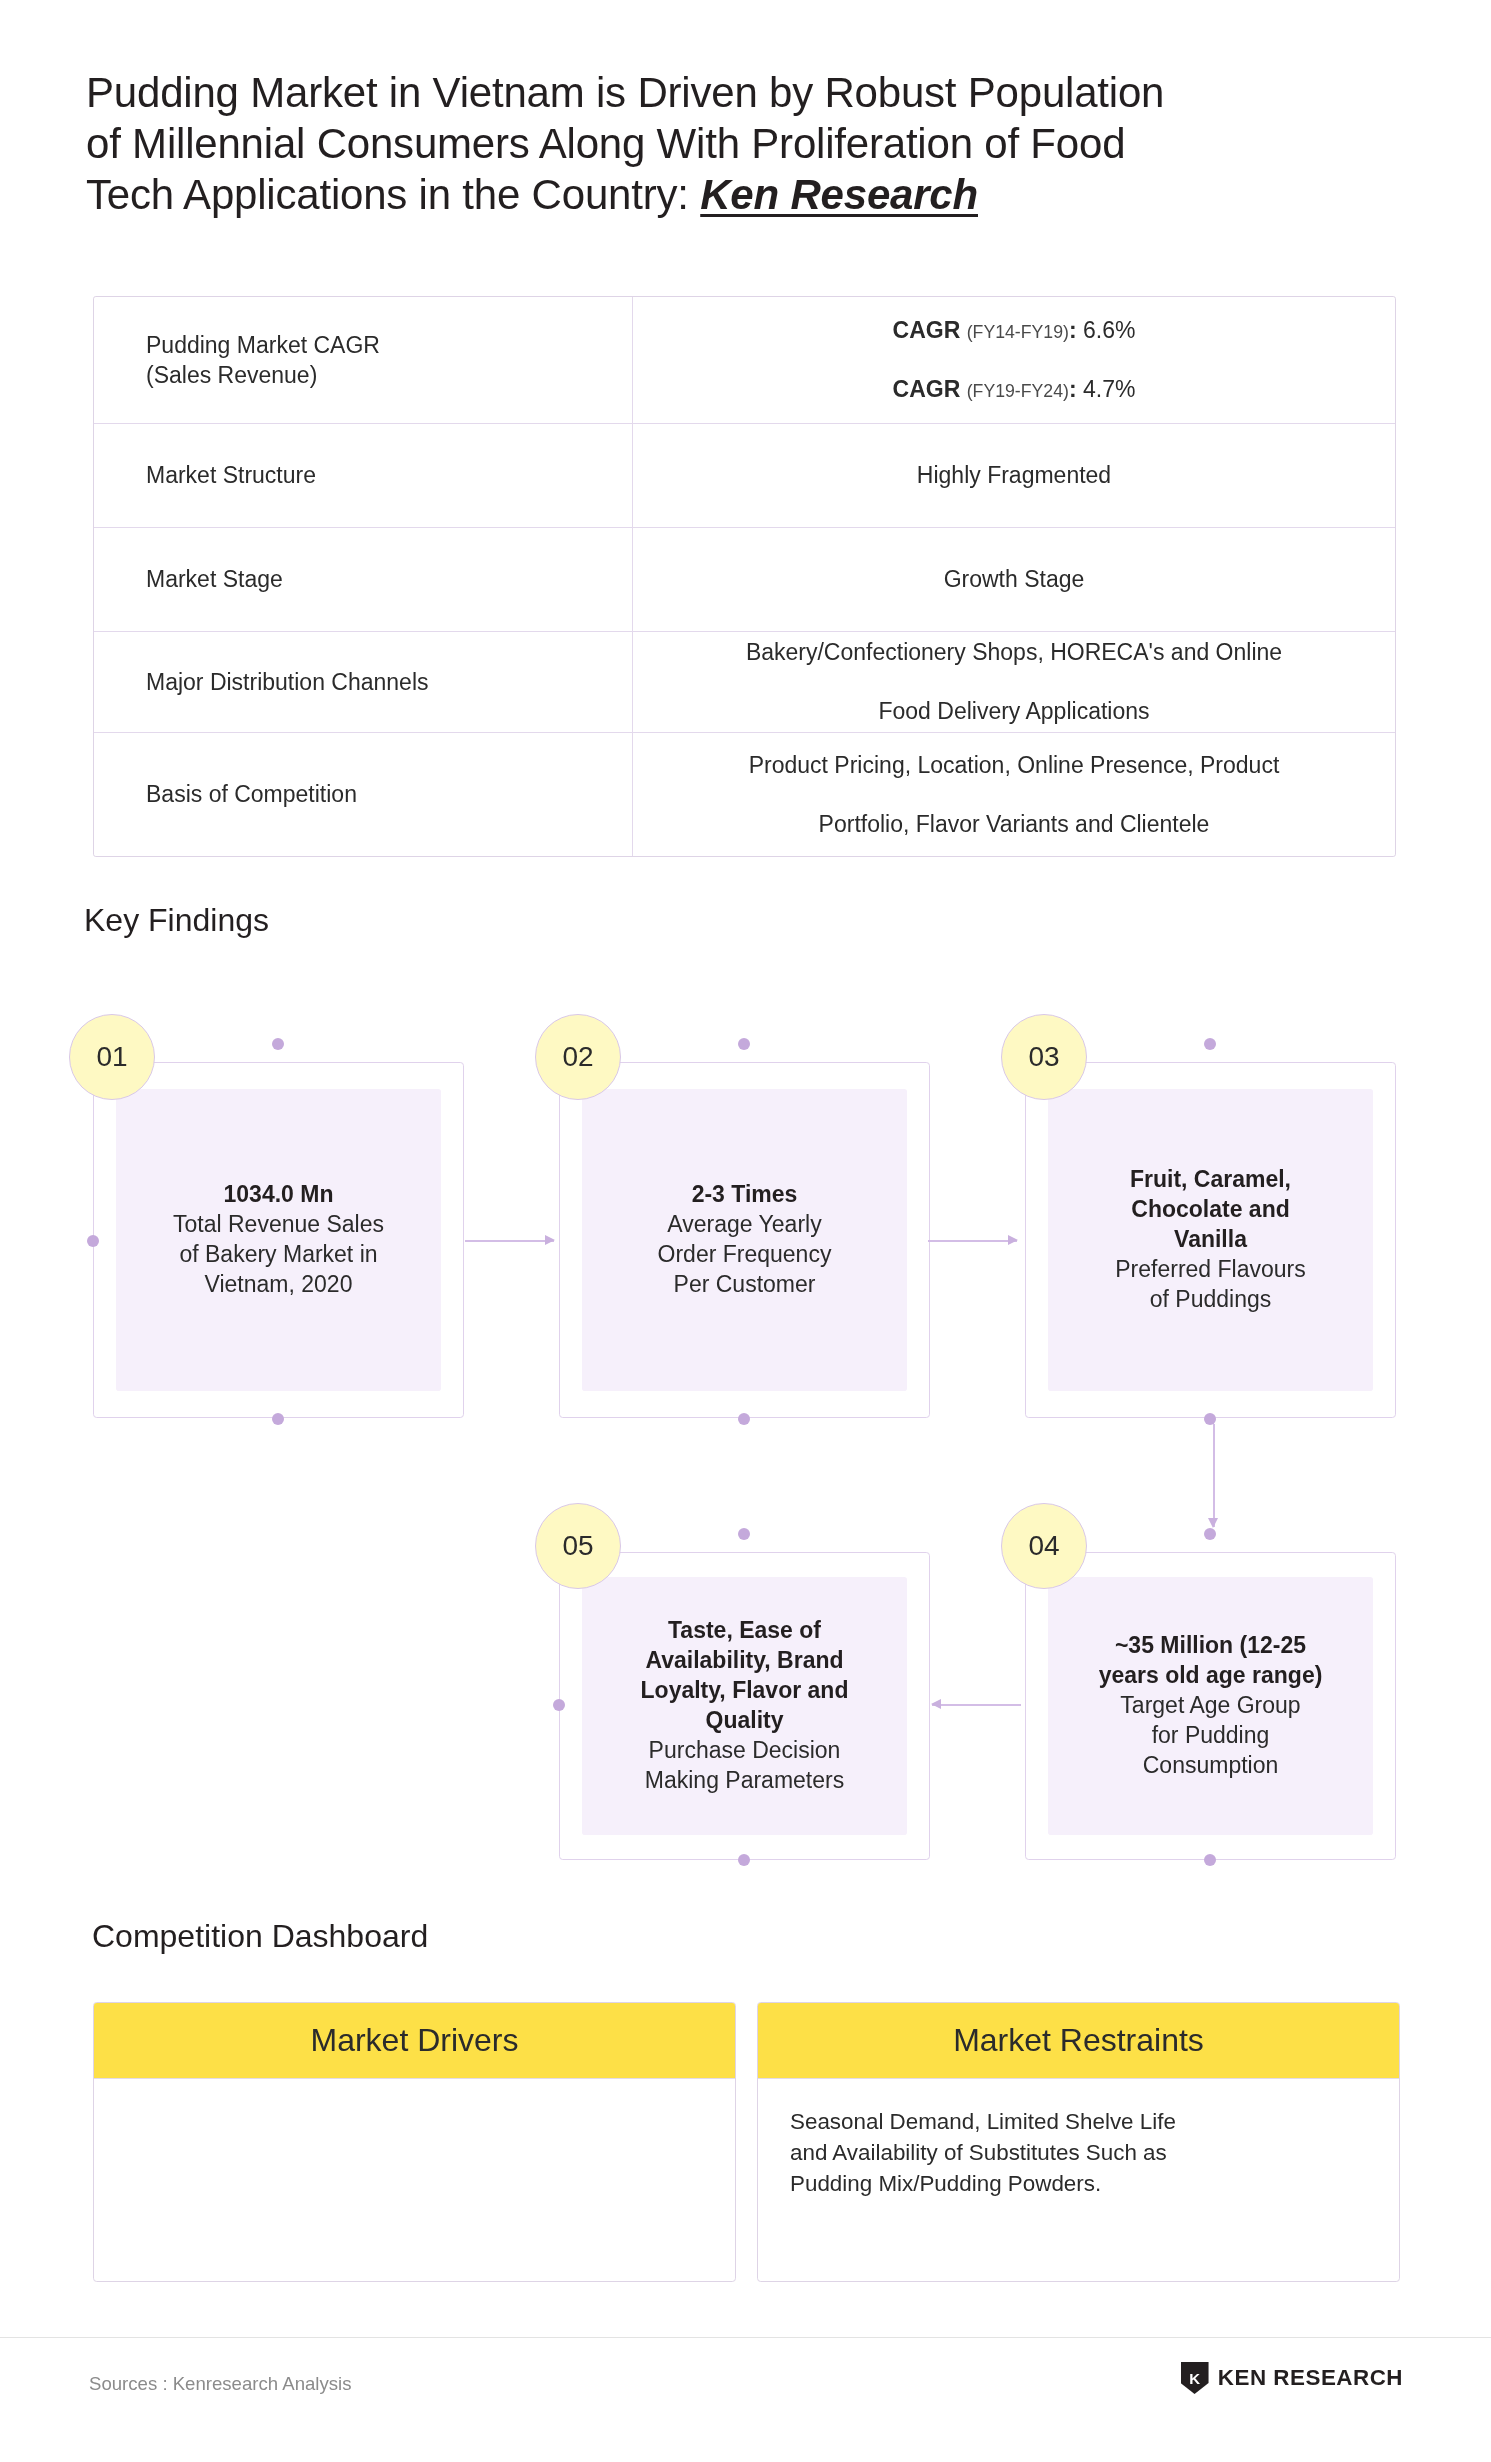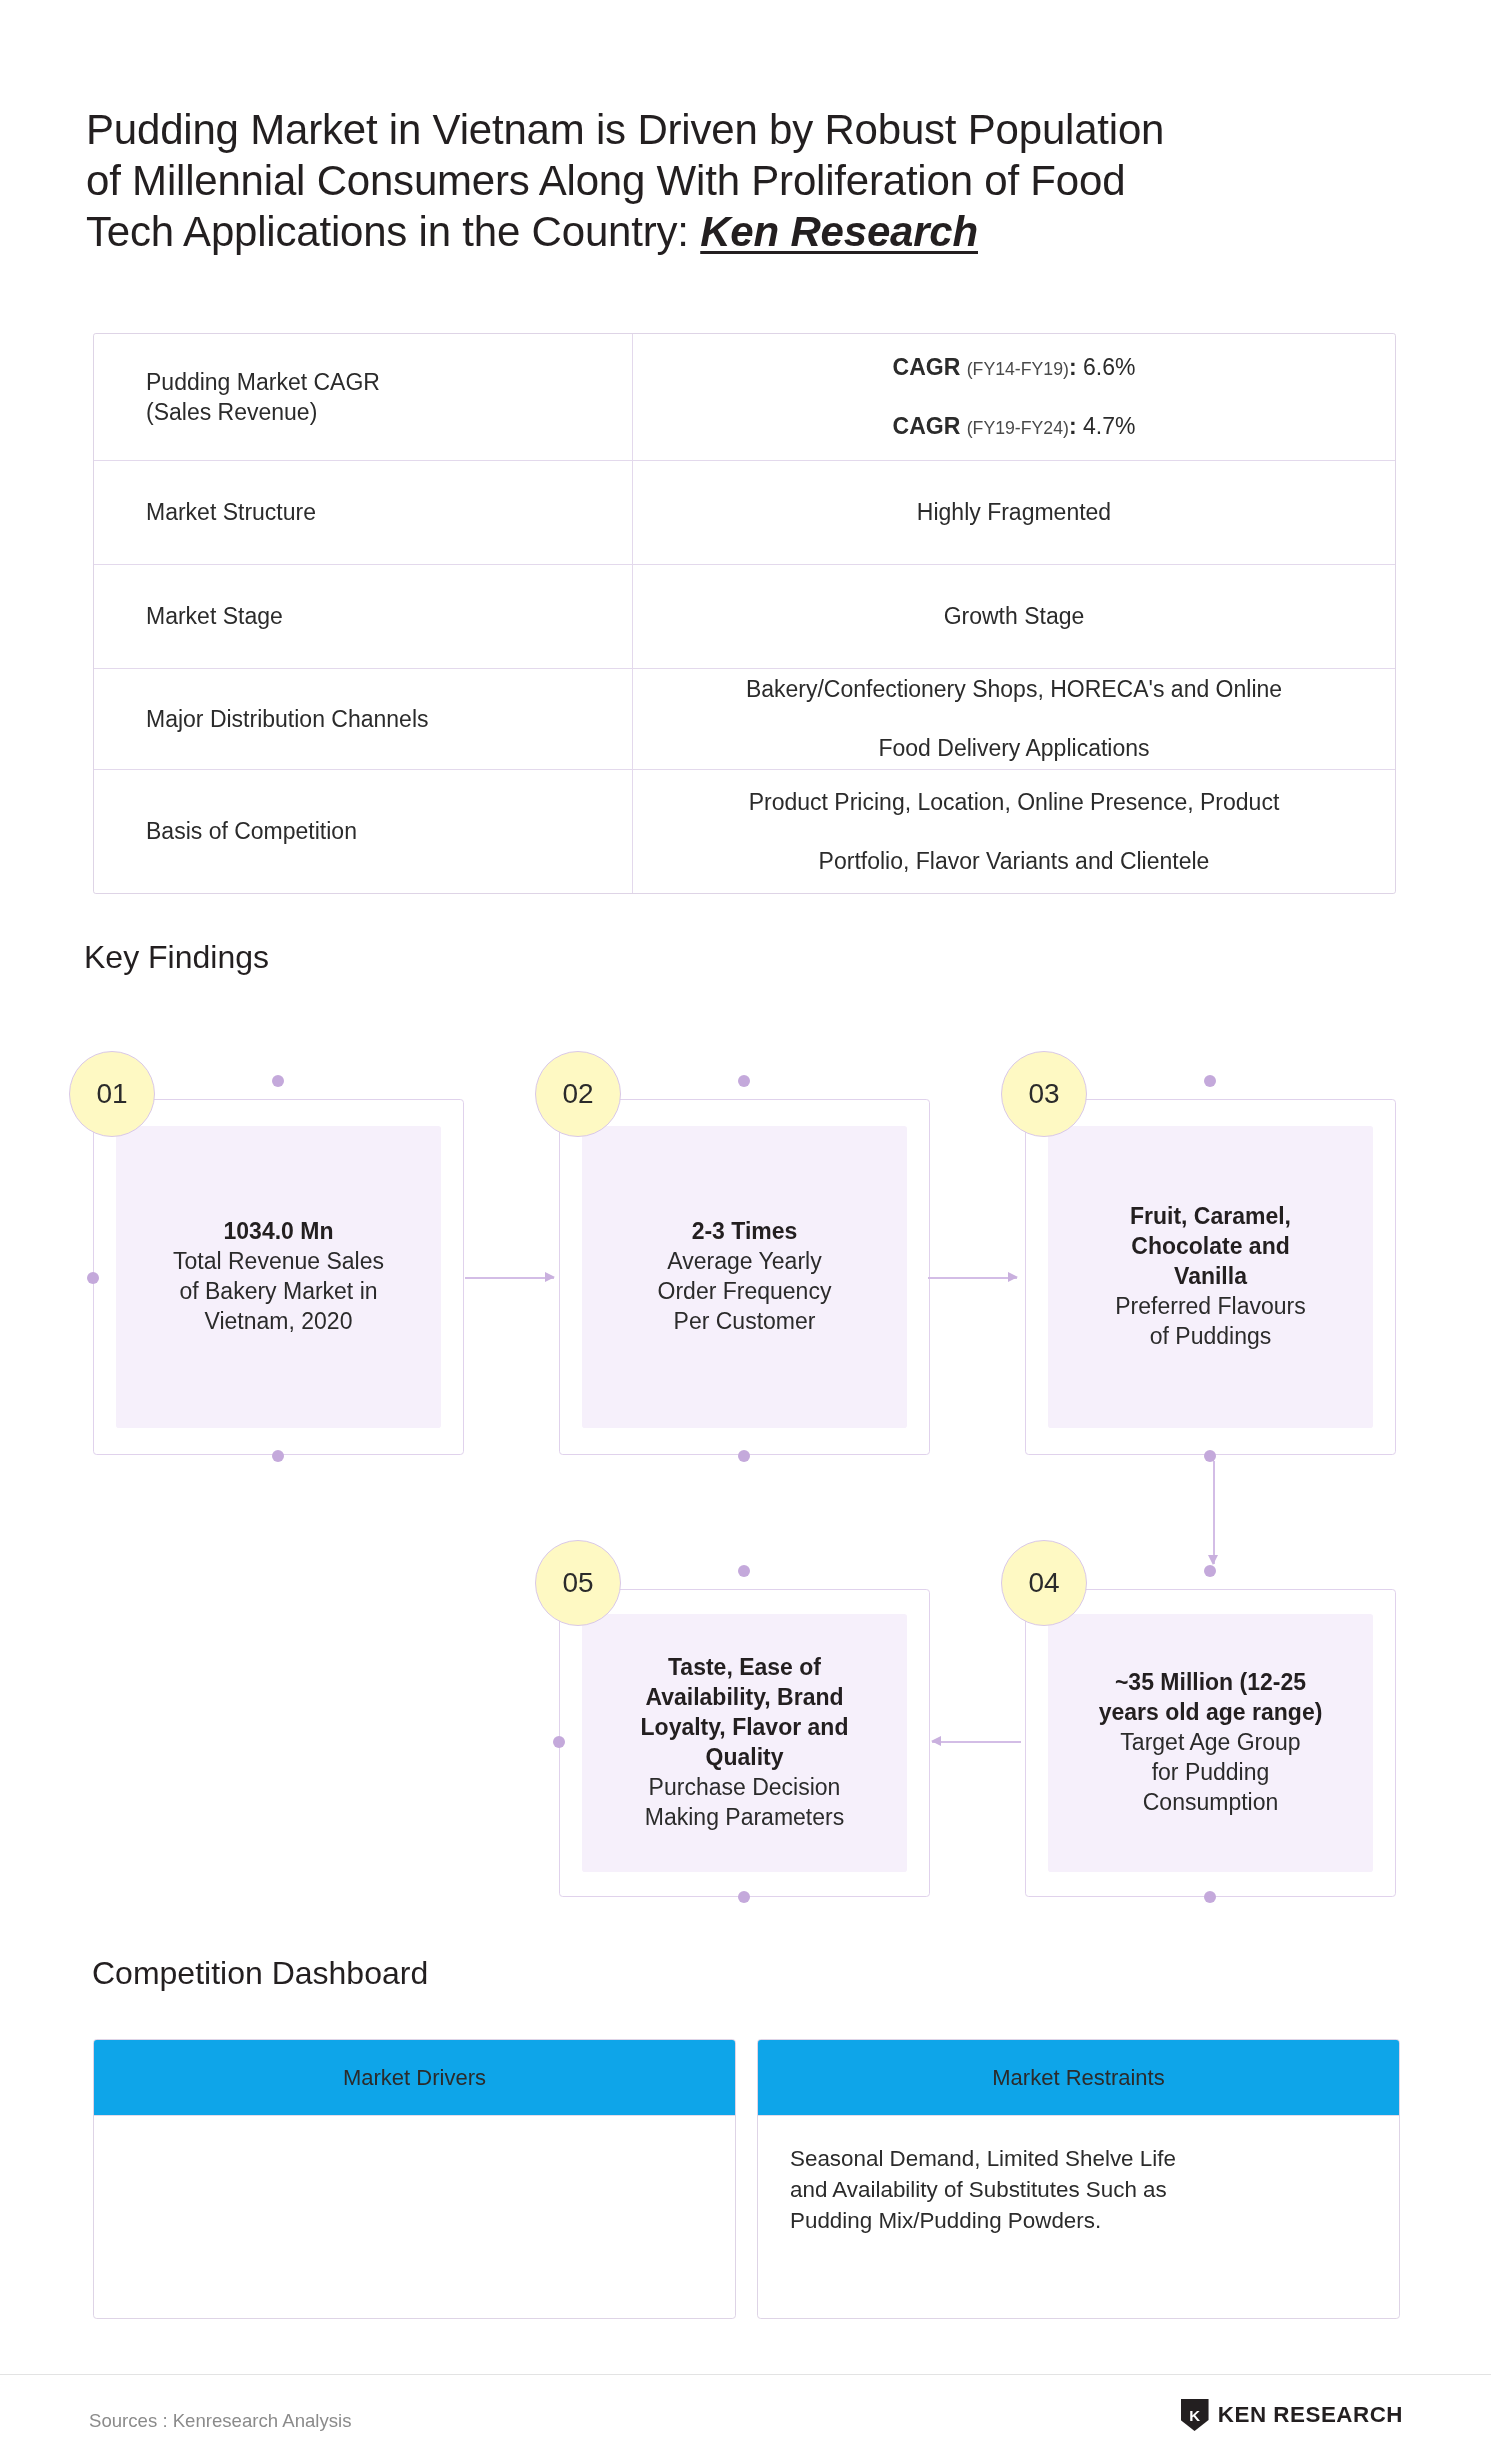--- a/index.html
+++ b/index.html
@@ -4,21 +4,21 @@
 <style>
   * { box-sizing: border-box; margin: 0; padding: 0; }
   html, body {
     width: 1491px;
     background: #ffffff;
     font-family: "Liberation Sans", sans-serif;
     color: #231f20;
   }
   body { position: relative; width: 1491px; height: 2462px; overflow: hidden; }
 
-  .page { position: relative; width: 1491px; height: 1914px; padding: 8px; margin-top: 37px; }
+  .page { position: relative; width: 1491px; height: 1914px; padding: 8px; }
 
   
   .title-wrap {
     position: absolute;
     left: 86px; top: 67px; width: 1323px;
   }
   .title {
     font-size: 42px;
     line-height: 1.22;
     font-weight: 400;
@@ -163,24 +163,24 @@
   
   .cd-card {
     position: absolute;
     border: 0.9px solid #ded4e6;
     border-radius: 3.7px;
     background: #fff;
     overflow: hidden;
   }
   .cd-head {
     height: 76px;
-    background: #0ea5e9;
+    background: #fde047;
     border-bottom: 0.9px solid #e2dbe9;
     display: flex; align-items: center; justify-content: center;
-    font-size: 22px;
+    font-size: 32px;
     color: #2b2b2b;
   }
   .cd-body {
     padding: 28px 32px;
     font-size: 22.4px;
     line-height: 1.38;
     color: #2b2b2b;
   }
 
   

